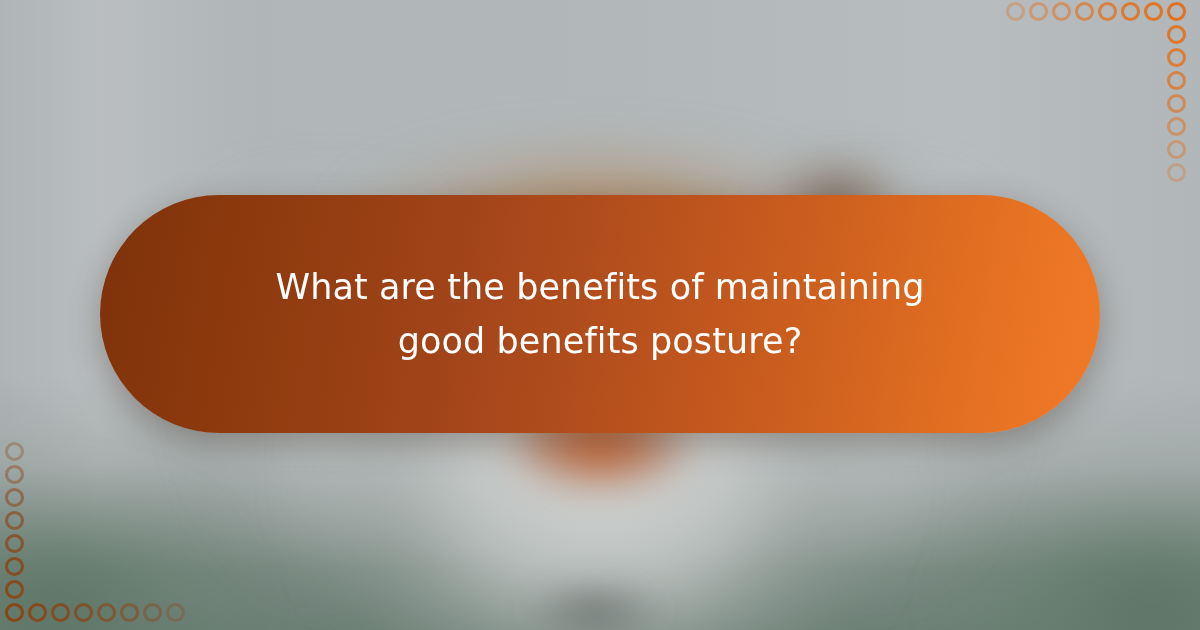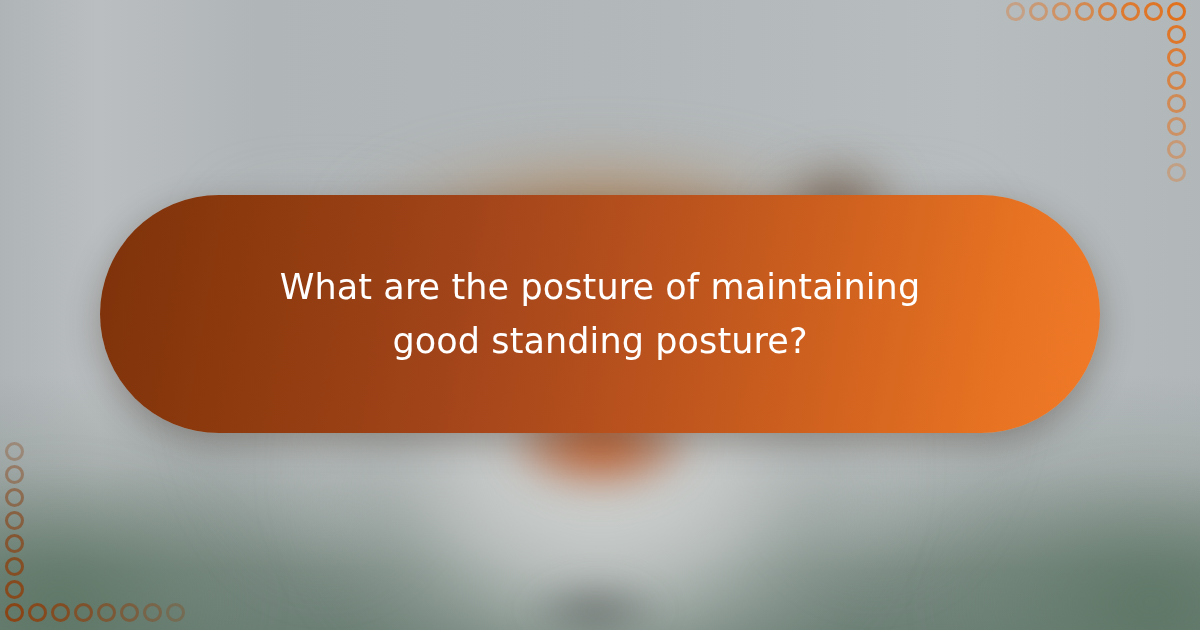--- a/index.html
+++ b/index.html
@@ -230,16 +230,16 @@
       <div class="ring dark" style="opacity: 0.34; left: 5px; top: 6px;"></div>
       <div class="ring dark" style="opacity: 0.44; left: 5px; top: 29px;"></div>
       <div class="ring dark" style="opacity: 0.54; left: 5px; top: 52px;"></div>
       <div class="ring dark" style="opacity: 0.64; left: 5px; top: 75px;"></div>
       <div class="ring dark" style="opacity: 0.74; left: 5px; top: 98px;"></div>
       <div class="ring dark" style="opacity: 0.84; left: 5px; top: 121px;"></div>
       <div class="ring dark" style="opacity: 0.92; left: 5px; top: 144px;"></div>
     </div>
 
   <div class="banner">
-    <div class="banner-title">What are the posture of maintaining good standing posture?</div>
+    <div class="banner-title">What are the benefits of maintaining good benefits posture?</div>
   </div>
 
 </div>
 
 </body></html>

